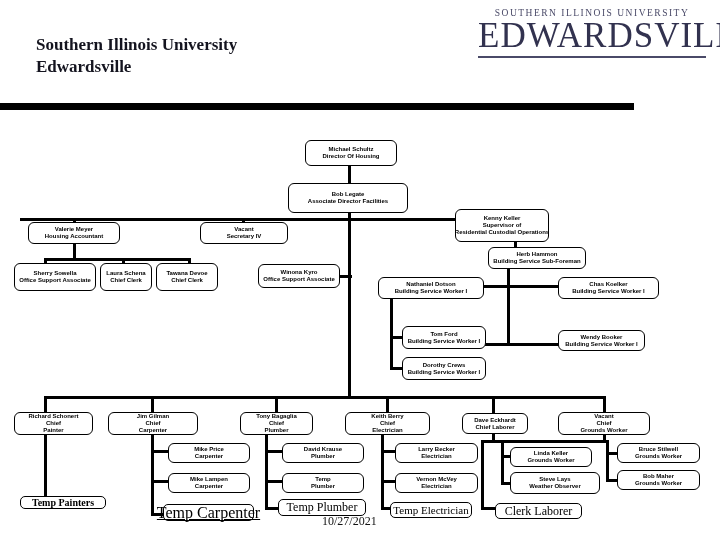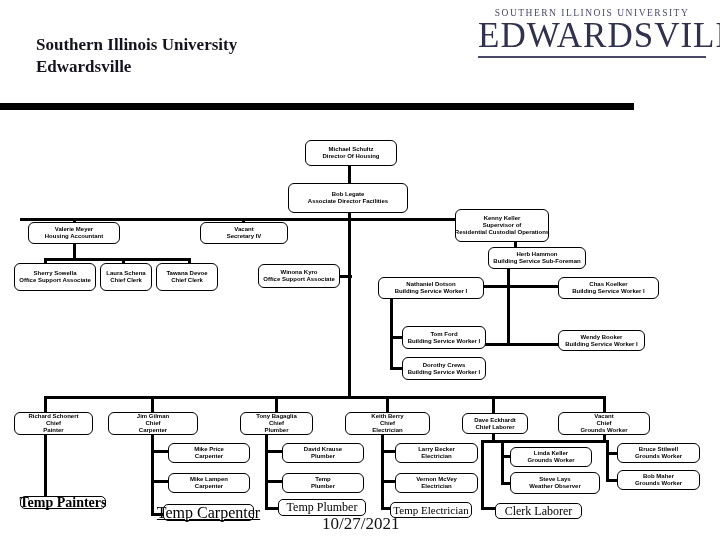--- a/index.html
+++ b/index.html
@@ -22,21 +22,21 @@
         display:flex;flex-direction:column;align-items:center;justify-content:center;
         font-size:6px;font-weight:bold;line-height:7px;text-align:center;color:#000;
         overflow:hidden;z-index:2;box-sizing:border-box;}
   .node span{white-space:nowrap;}
   .tlabel{position:absolute;background:#fff;border:1.5px solid #000;border-radius:5px;
           display:flex;align-items:center;justify-content:center;
           font-family:"Liberation Serif",serif;color:#000;z-index:2;box-sizing:border-box;
           white-space:nowrap;}
   .conn{position:absolute;background:#000;z-index:1;}
   .date{position:absolute;left:322px;top:514px;font-family:"Liberation Serif",serif;
-        font-size:17px;color:#111;}
+        font-size:12px;color:#111;}
 </style>
 </head>
 <body>
 
 <div class="stage">
 
   <div class="title">
     <div>Southern Illinois University</div>
     <div>Edwardsville</div>
   </div>
@@ -223,21 +223,21 @@
         <span>Grounds Worker</span>
       </div>
       <div class="node" style="left: 510px; top: 472px; width: 90px; height: 22px;">
         <span>Steve Lays</span>
         <span>Weather Observer</span>
       </div>
       <div class="node" style="left: 617px; top: 470px; width: 83px; height: 20px;">
         <span>Bob Maher</span>
         <span>Grounds Worker</span>
       </div>
-      <div class="tlabel" style="left: 20px; top: 496px; width: 86px; height: 13px; font-size: 14px; font-weight: bold;">Temp Painters</div>
+      <div class="tlabel" style="left: 20px; top: 496px; width: 86px; height: 13px; font-size: 10px; font-weight: bold;">Temp Painters</div>
       <div class="tlabel" style="left: 163px; top: 504px; width: 91px; height: 17px; font-size: 16px; font-weight: normal; text-decoration: underline;">Temp Carpenter</div>
       <div class="tlabel" style="left: 278px; top: 499px; width: 88px; height: 17px; font-size: 12px; font-weight: normal;">Temp Plumber</div>
       <div class="tlabel" style="left: 390px; top: 502px; width: 82px; height: 16px; font-size: 11px; font-weight: normal;">Temp Electrician</div>
       <div class="tlabel" style="left: 495px; top: 503px; width: 87px; height: 16px; font-size: 12px; font-weight: normal;">Clerk Laborer</div>
     </div>
 
   <div class="date">10/27/2021</div>
 </div>
 
 </body></html>

